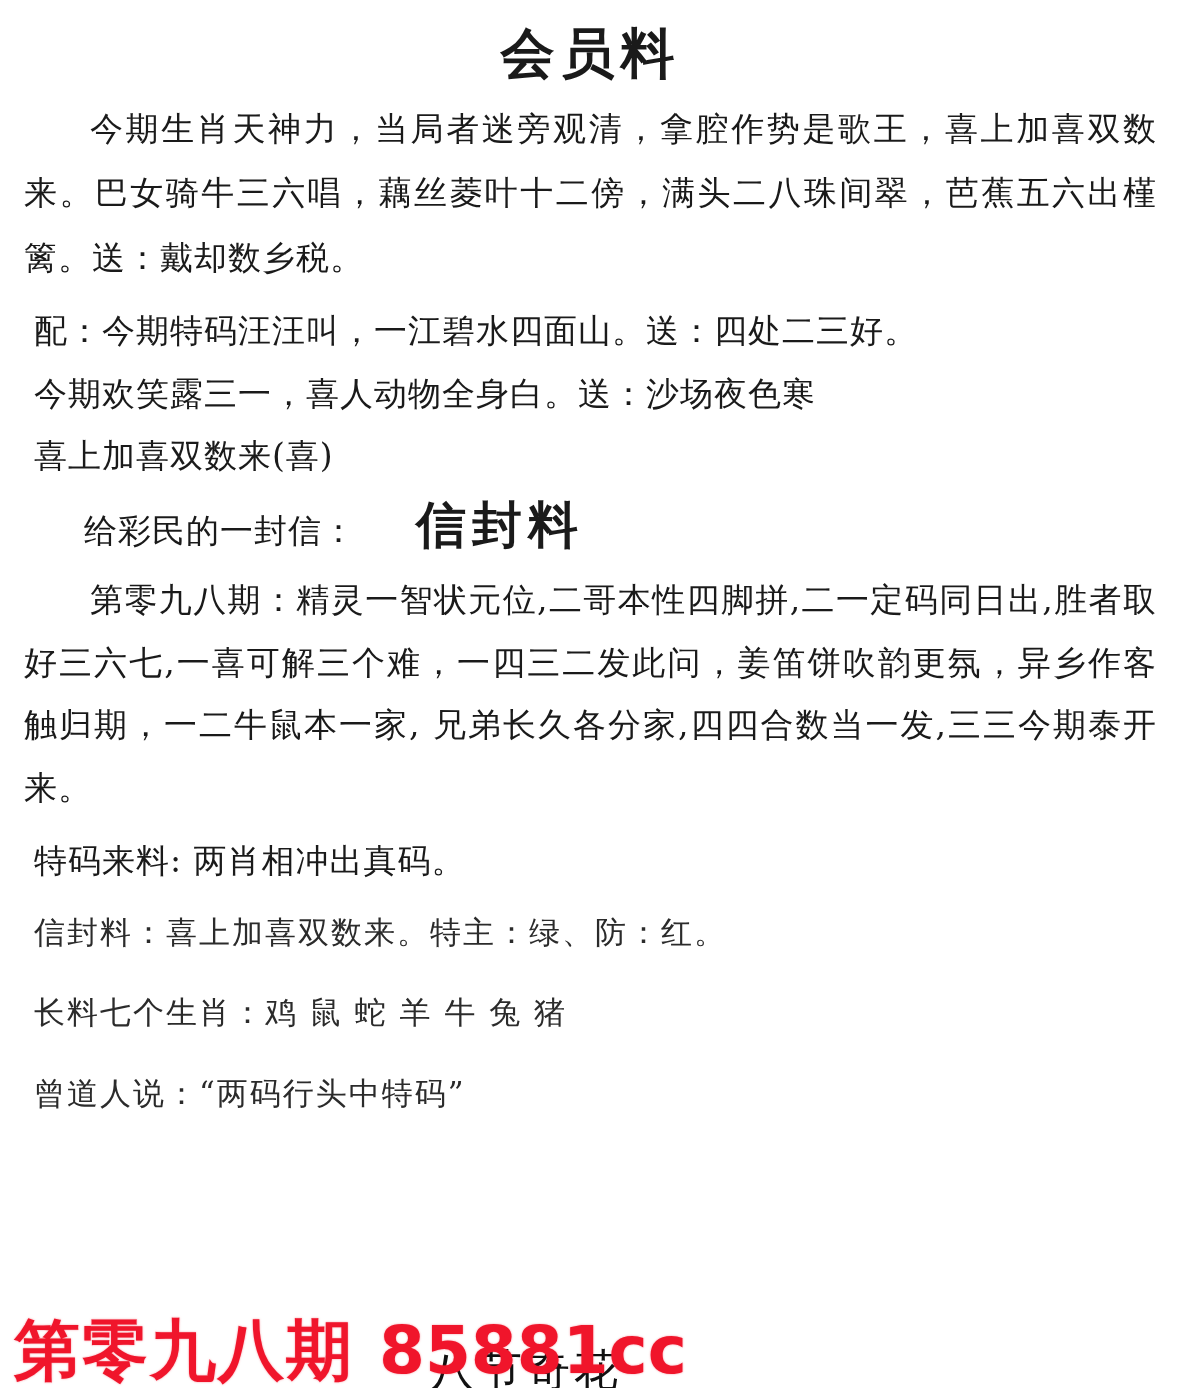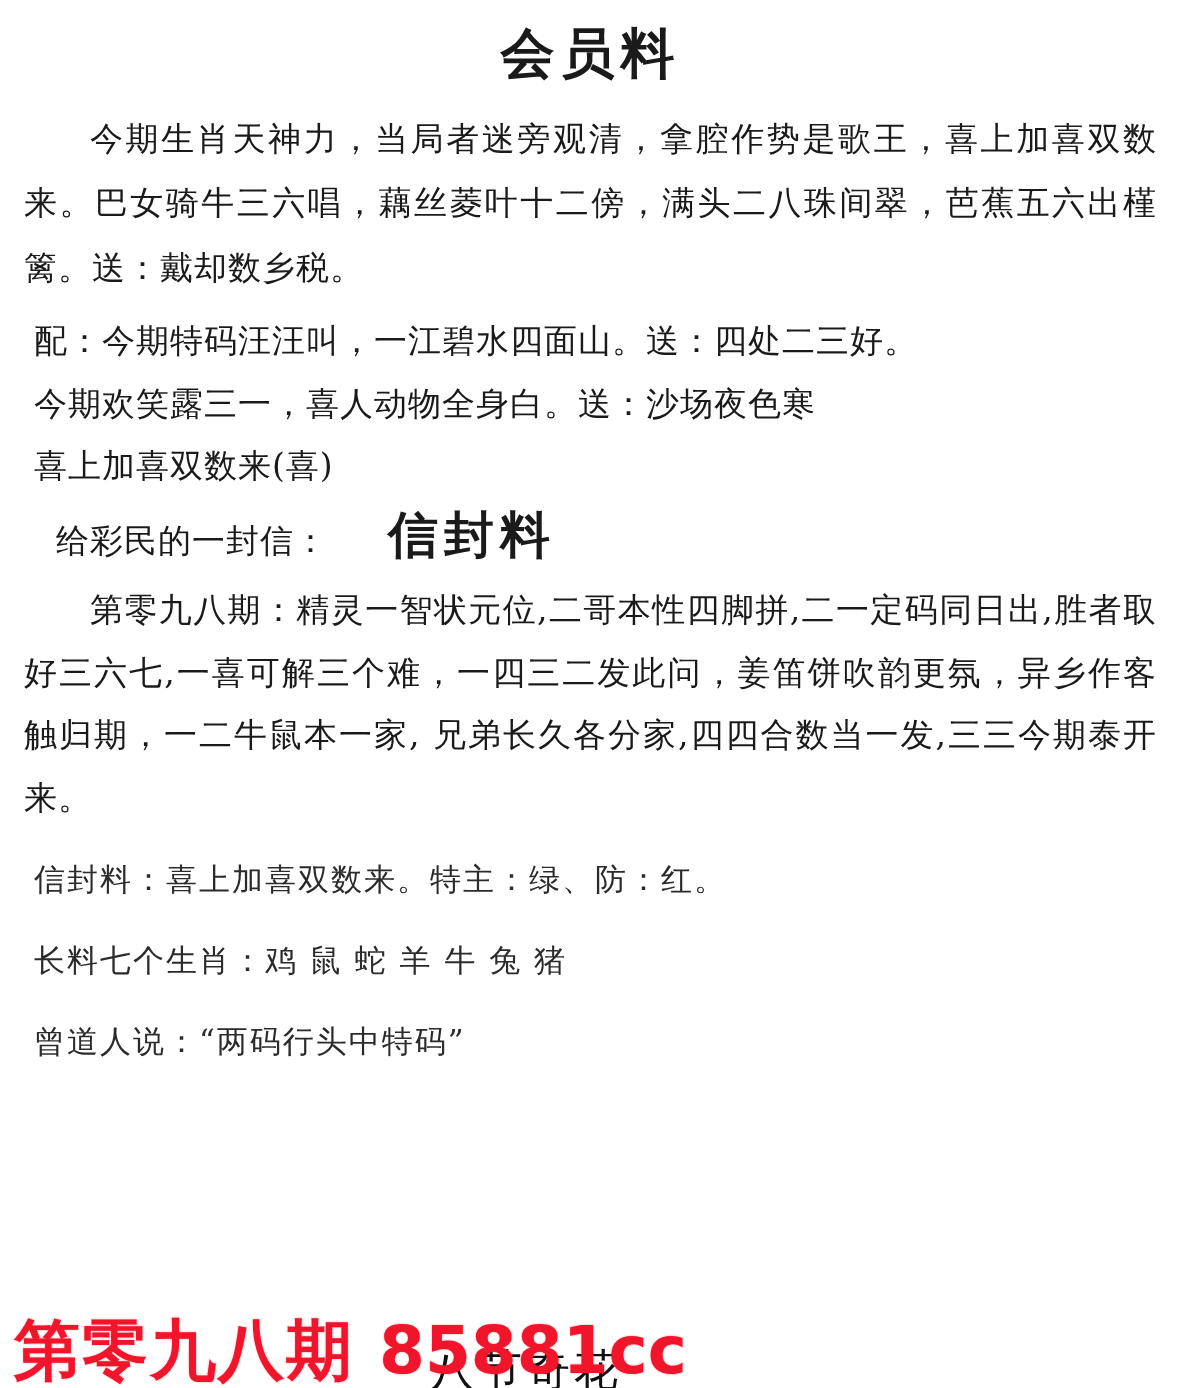--- a/index.html
+++ b/index.html
@@ -20,21 +20,21 @@
     width: 1181px;
     height: 1388px;
     box-sizing: border-box;
     padding: 0;
   }
   .title {
     text-align: center;
     font-size: 54px;
     font-weight: 700;
     letter-spacing: 6px;
-    margin: 18px 0 16px 0;
+    margin: 18px 0 6px 0;
     font-family: "DejaVu Serif", "Liberation Serif", serif;
   }
   .title-inline {
     display: inline-block;
     font-size: 50px;
     font-weight: 700;
     letter-spacing: 6px;
     vertical-align: -6px;
     margin-left: 60px;
   }
@@ -62,20 +62,21 @@
     color: #2b2b2b;
     font-size: 31px;
     letter-spacing: 2px;
   }
   .letter-head {
     padding: 0 34px;
     display: flex;
     align-items: baseline;
     gap: 0;
     margin-top: 4px;
+    margin-left: 28px;
   }
   .letter-head .lead {
     font-size: 33px;
     letter-spacing: 1px;
     padding-left: 22px;
   }
   .watermark {
     position: absolute;
     left: 14px;
     bottom: 10px;
@@ -123,20 +124,21 @@
     <span class="lead">给彩民的一封信：</span>
     <span class="title-inline">信封料</span>
   </div>
 
   <div class="spacer-sm"></div>
 
   <div class="para indent tight">第零九八期：精灵一智状元位,二哥本性四脚拼,二一定码同日出,胜者取好三六七,一喜可解三个难，一四三二发此问，姜笛饼吹韵更氛，异乡作客触归期，一二牛鼠本一家, 兄弟长久各分家,四四合数当一发,三三今期泰开来。</div>
 
   <div class="spacer-sm"></div>
 
+  <div class="line">特码来料: 两肖相冲出真码。</div>
 
   <div class="spacer-sm"></div>
 
   <div class="line lighter">信封料：喜上加喜双数来。特主：绿、防：红。</div>
 
   <div class="spacer-md"></div>
 
   <div class="line lighter">长料七个生肖：鸡 鼠 蛇 羊 牛 兔 猪</div>
 
   <div class="spacer-md"></div>

